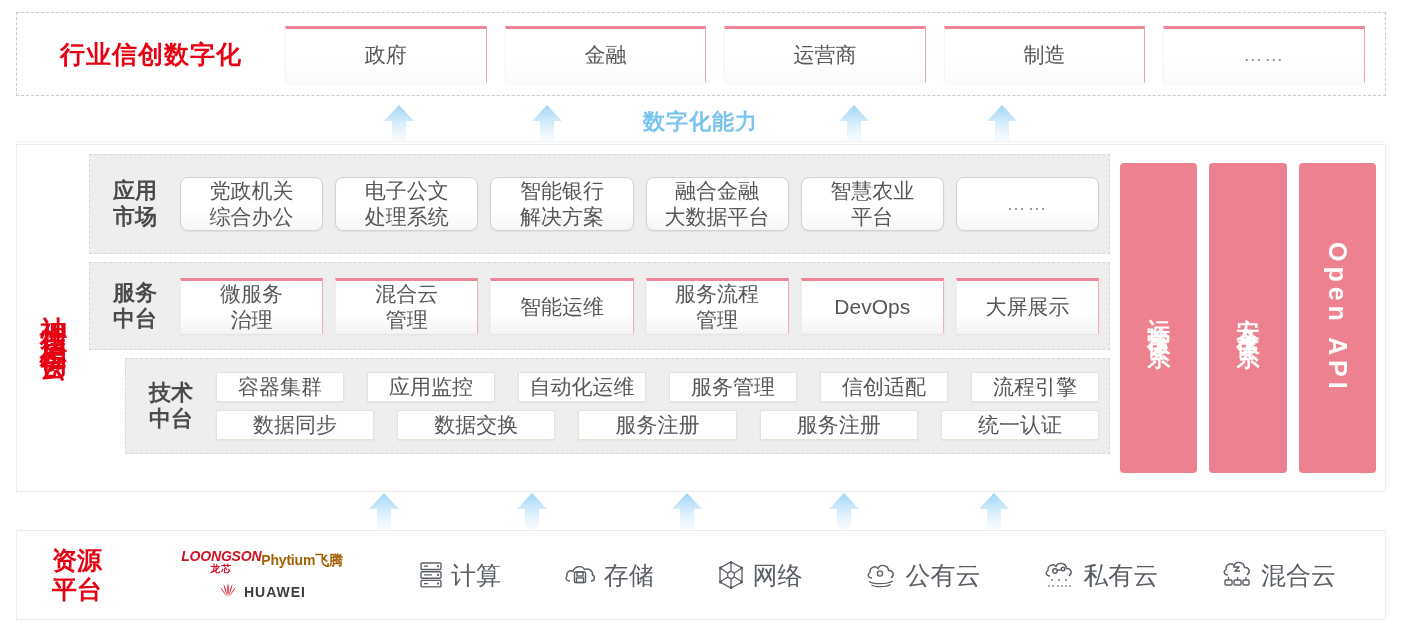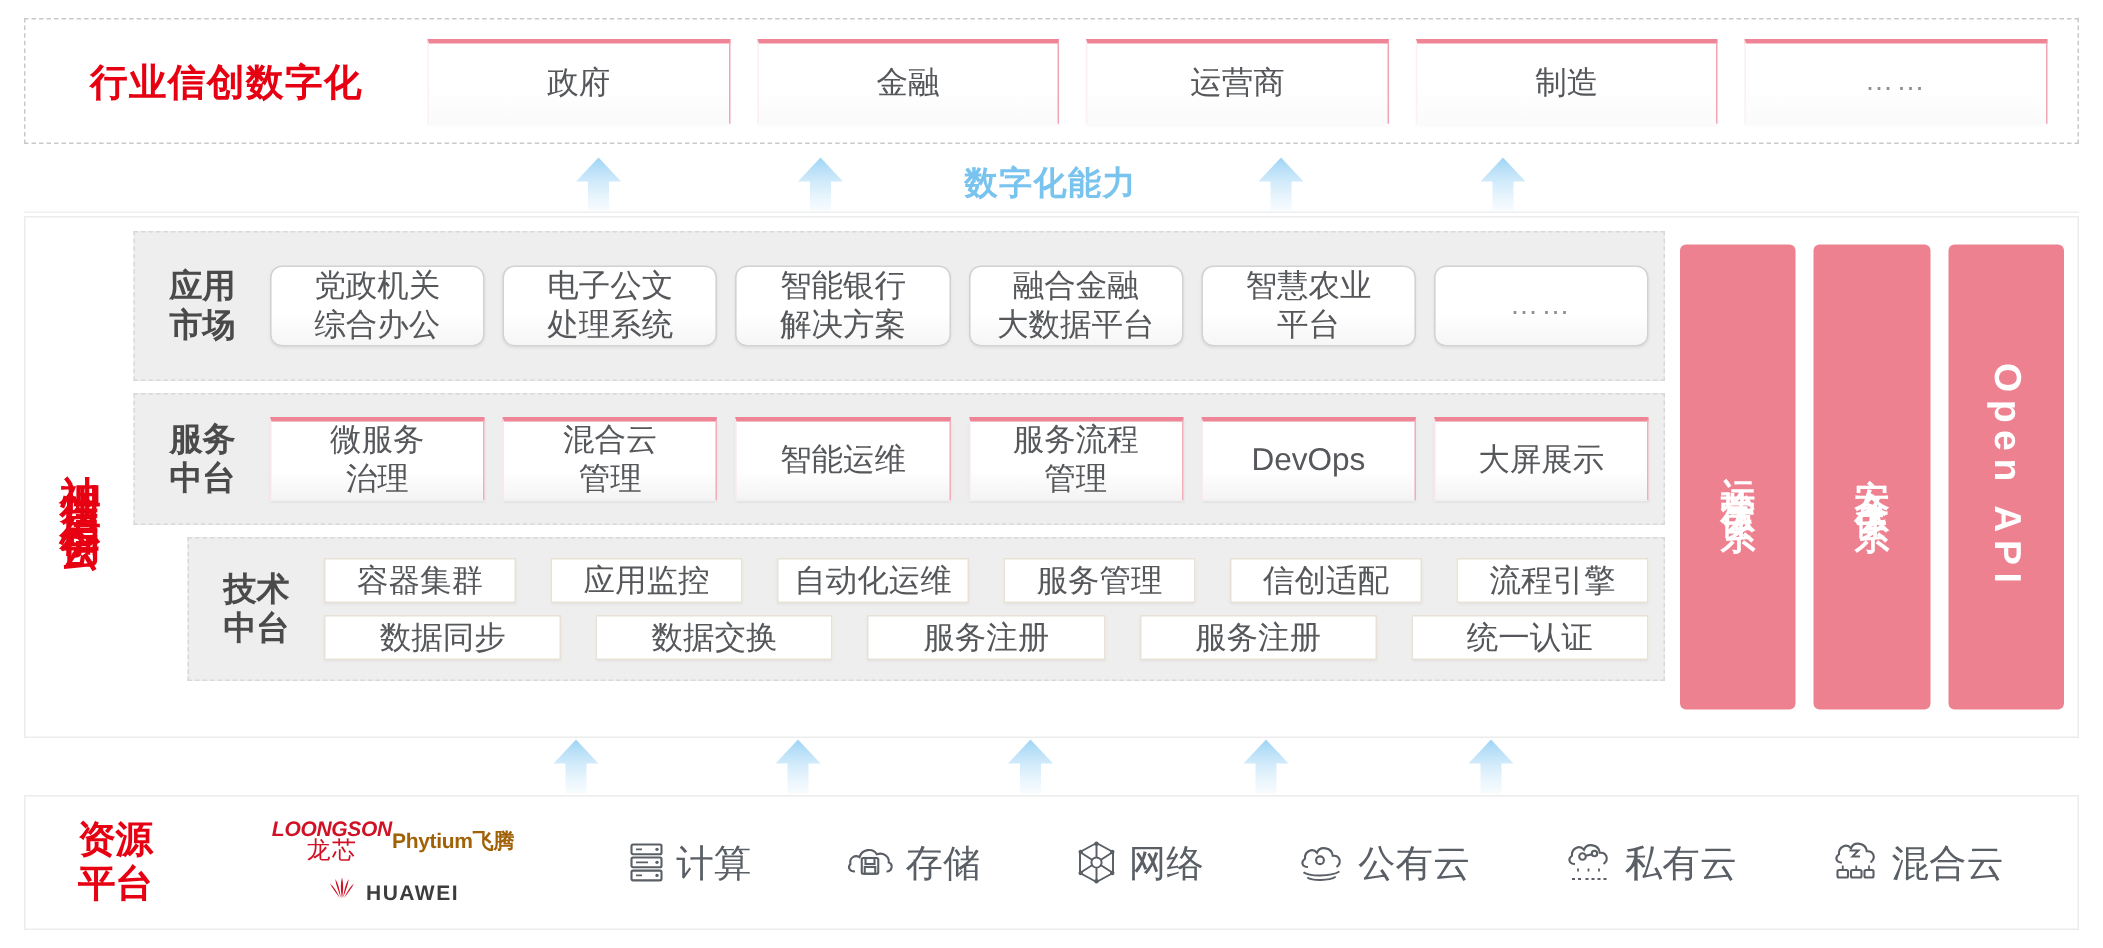--- a/index.html
+++ b/index.html
@@ -314,22 +314,22 @@
     line-height: 1;
   }
   .logo-loongson .en {
     font-size: 14px;
     font-weight: bold;
     font-style: italic;
     color: #cf1225;
     letter-spacing: -0.2px;
   }
   .logo-loongson .cn {
-    font-size: 16px;
-    font-weight: normal;
+    font-size: 10px;
+    font-weight: bold;
     color: #cf1225;
     letter-spacing: 1px;
     margin-top: 1px;
   }
   .logo-phytium {
     font-size: 14px;
     font-weight: bold;
     color: #a16207;
     letter-spacing: -0.2px;
   }

